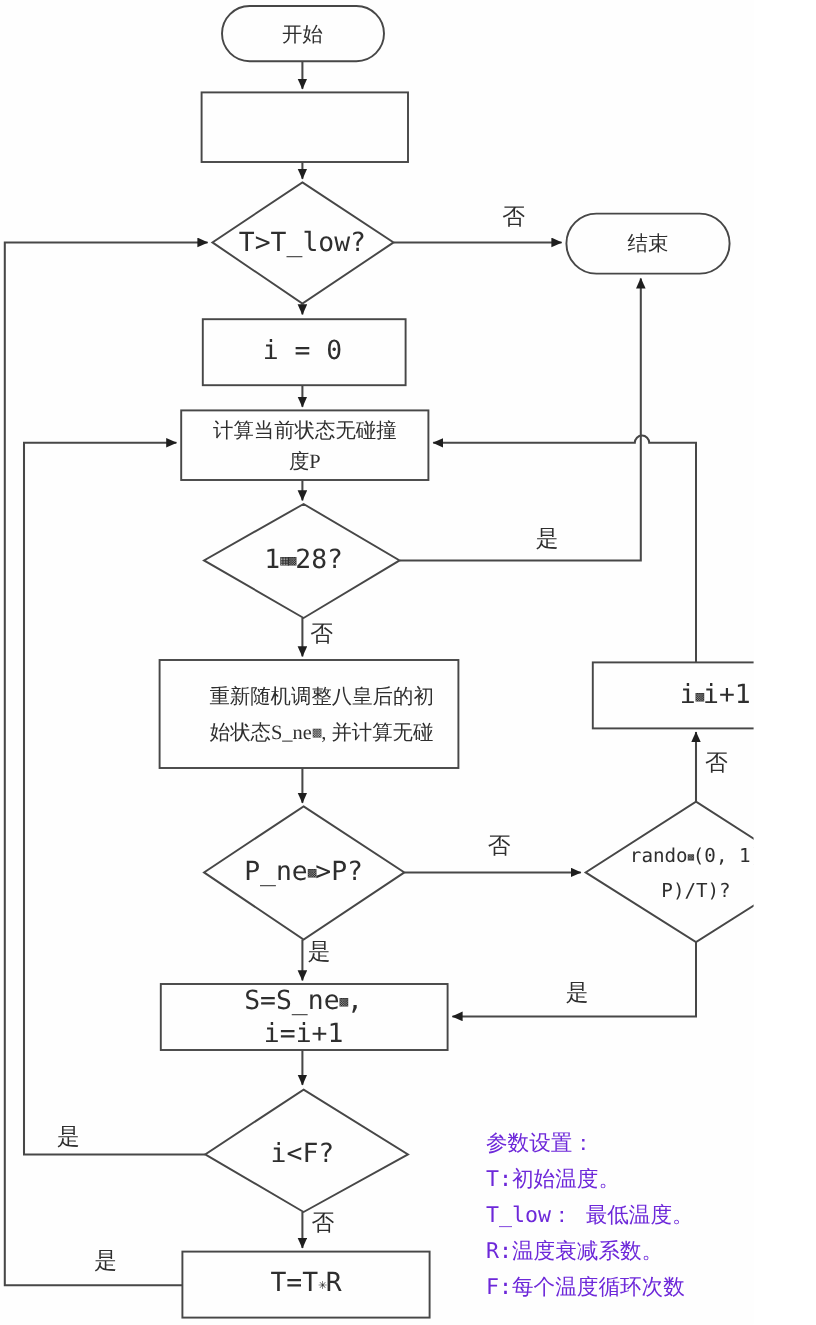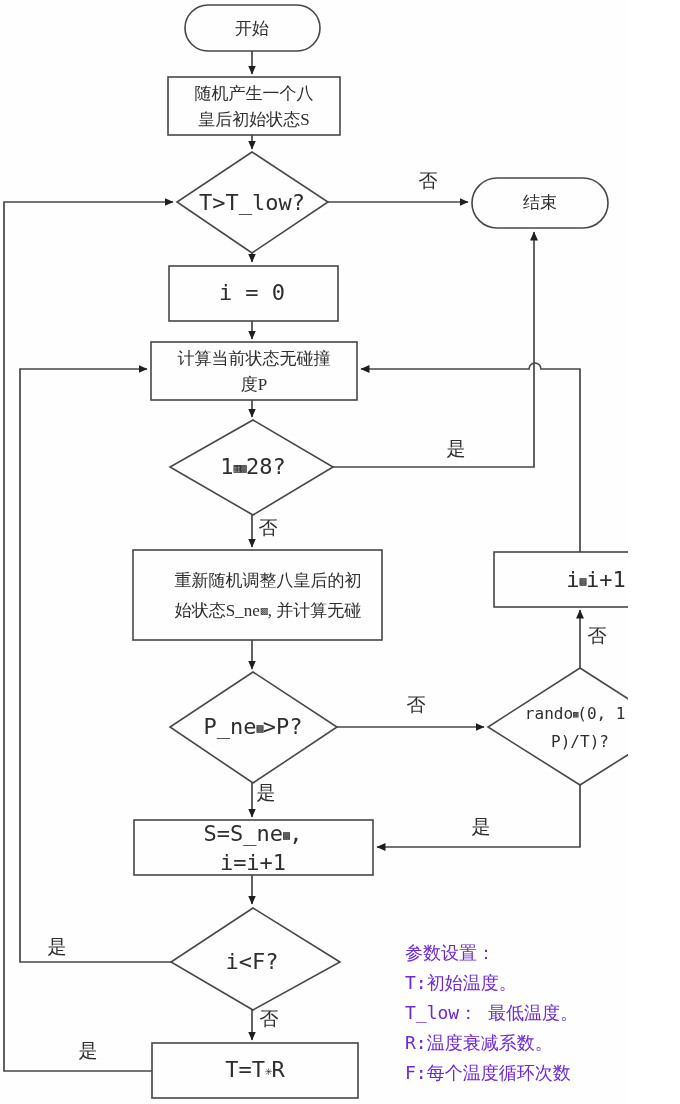--- a/index.html
+++ b/index.html
@@ -80,24 +80,20 @@
       <polygon points="580,668 672,727 580,785 488,727"></polygon>
       <rect x="494" y="552" width="172" height="55"></rect>
       <rect x="134" y="820" width="239" height="55"></rect>
       <polygon points="253,908 340,962 253,1010 171,962"></polygon>
       <rect x="152" y="1043" width="206" height="55"></rect>
     </g>
   </svg>
 
   <div class="label cn" style="left:252px;top:29px;">开始</div>
 
-  <div class="label cn multiline" style="left:254px;top:107px;">
-    <div>随机产生一个八</div>
-    <div>皇后初始状态S</div>
-  </div>
 
   <div class="label mono" style="left:252px;top:203px;">T&gt;T_low?</div>
 
   <div class="label cn" style="left:540px;top:203px;">结束</div>
 
   <div class="label mono" style="left:252px;top:293px;">i = 0</div>
 
   <div class="label cn multiline" style="left:254px;top:372px;">
     <div>计算当前状态无碰撞</div>
     <div>度P</div>

